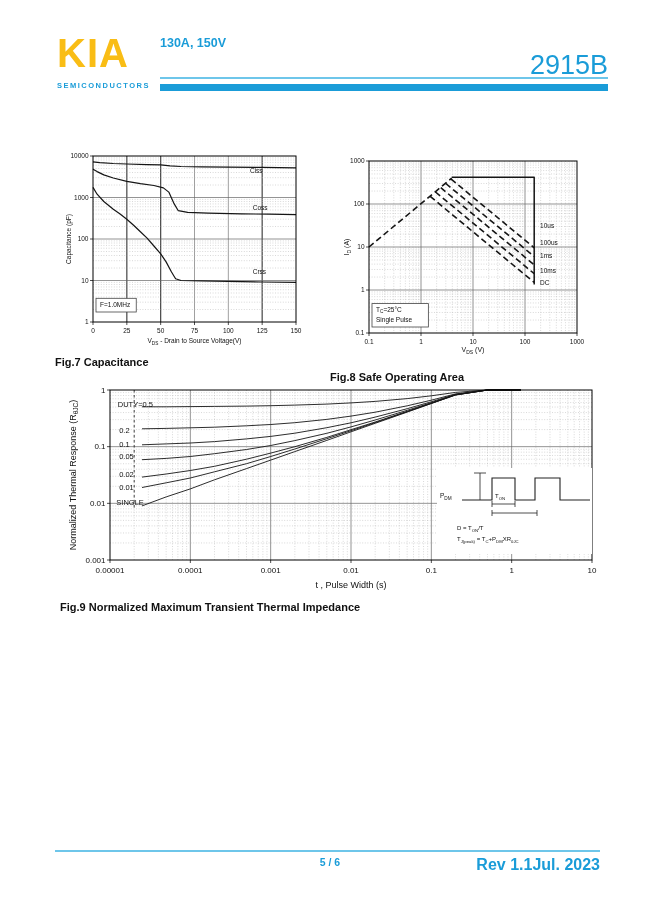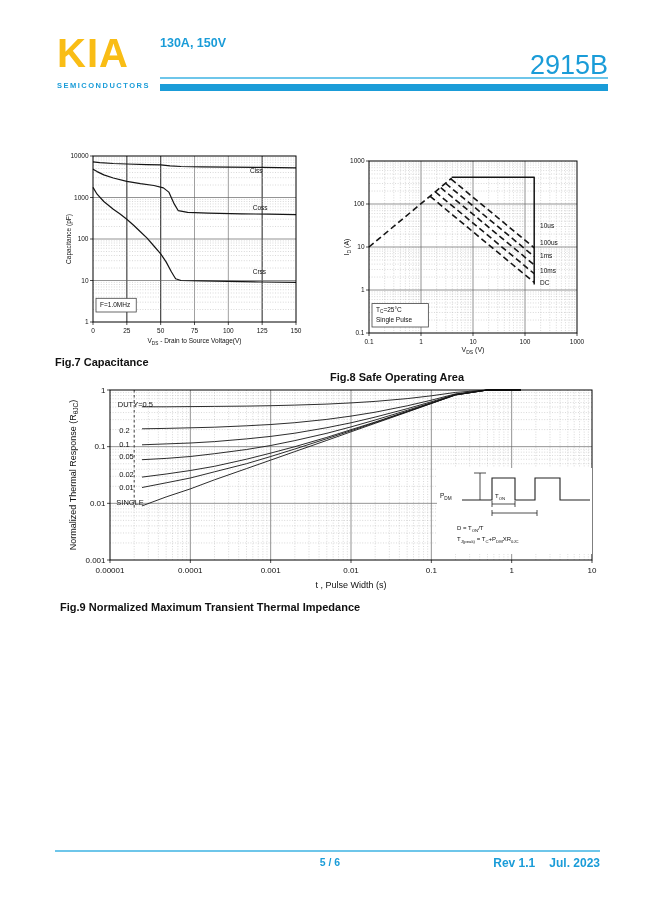--- a/index.html
+++ b/index.html
@@ -16,21 +16,21 @@
   #subtitle{left:160px;top:34px;font-size:12.5px;font-weight:bold;color:var(--accent);line-height:19px;}
   #part-number{left:420px;top:38px;width:188px;text-align:right;font-size:27px;color:var(--accent);font-weight:normal;margin-top:12px;}
   #header-thin-line{left:160px;top:77px;width:448px;height:2px;background:var(--accent-light);}
   #header-bar{left:160px;top:84px;width:448px;height:7px;background:var(--accent);}
   .fig-title{position:absolute;text-align:left;font-size:11px;font-weight:bold;color:var(--ink);}
   #fig7-title{left:55px;top:356px;width:255px;}
   #fig8-title{left:330px;top:359px;width:295px;margin-top:12px;}
   #fig9-title{left:60px;top:601px;width:565px;}
   #footer-line{left:55px;top:850px;width:545px;height:2px;background:var(--accent-light);}
   #footer-page{left:270px;top:856px;width:120px;text-align:center;font-size:10.5px;font-weight:bold;color:var(--accent);}
-  #footer-rev{left:460px;top:856px;width:140px;font-size:12px;font-weight:bold;color:var(--accent);display:flex;gap:14px;justify-content:flex-end;}
+  #footer-rev{left:460px;top:856px;width:140px;font-size:16px;font-weight:bold;color:var(--accent);display:flex;justify-content:flex-end;}
   svg{position:absolute;overflow:visible;}
   #fig7-svg{left:55px;top:145px;}
   #fig8-svg{left:335px;top:145px;}
   #fig9-svg{left:60px;top:380px;}
 </style>
 </head>
 <body>
 
 <div class="abs" id="logo">KIA</div>
 <div class="abs" id="logo-sub">SEMICONDUCTORS</div>

